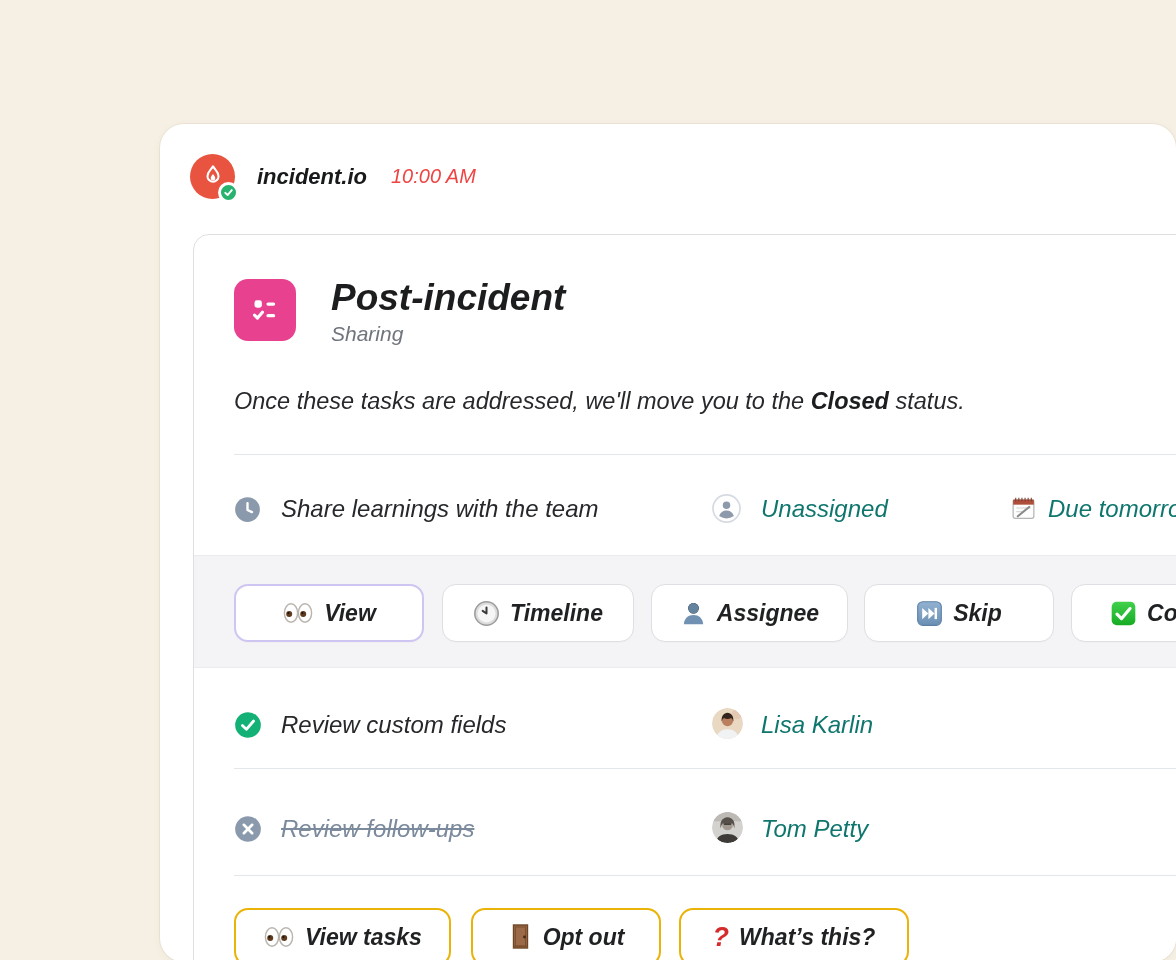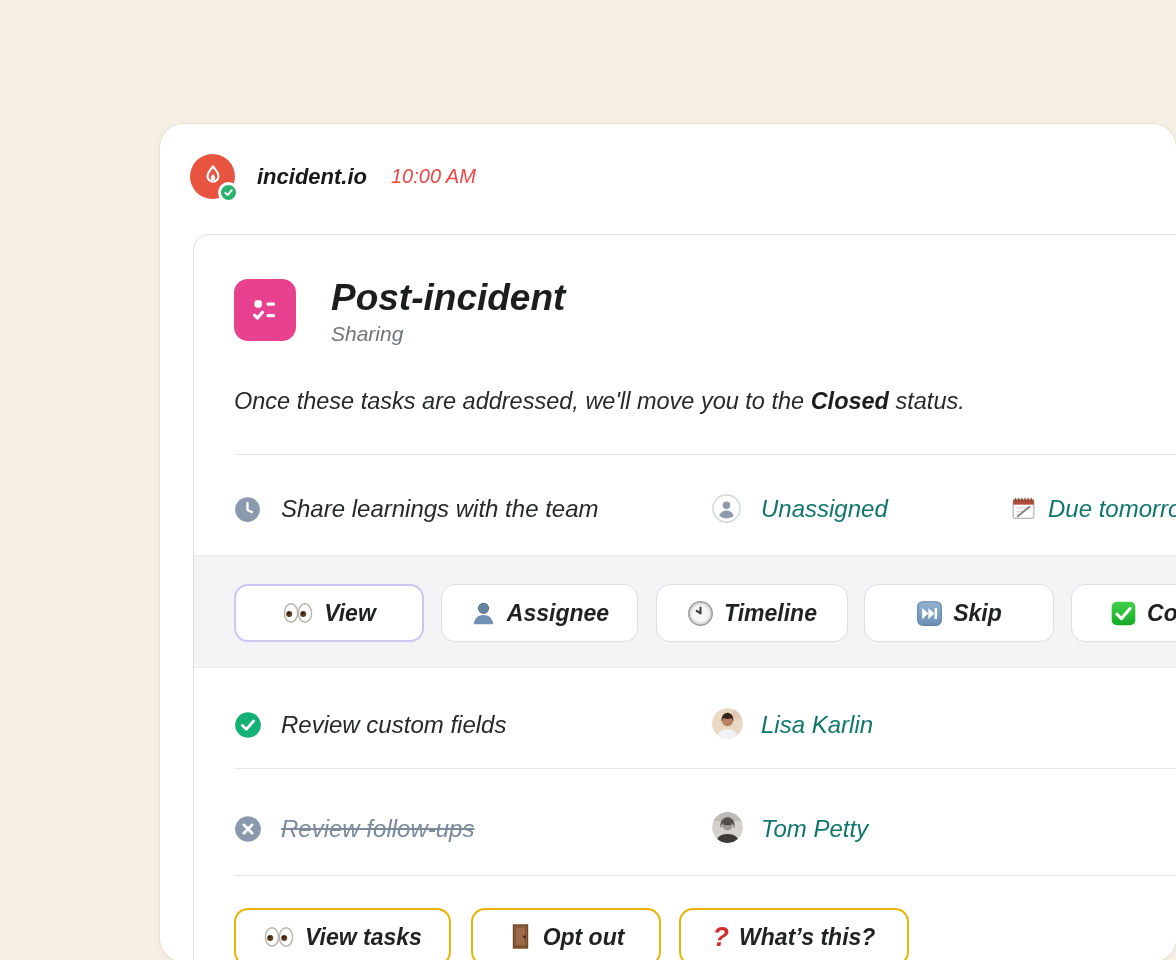--- a/index.html
+++ b/index.html
@@ -195,39 +195,39 @@
               <ellipse cx="9" cy="12" rx="6.6" ry="9.2" fill="#ffffff" stroke="#b9b4ae" stroke-width="1.4"></ellipse>
               <ellipse cx="23" cy="12" rx="6.6" ry="9.2" fill="#ffffff" stroke="#b9b4ae" stroke-width="1.4"></ellipse>
               <circle cx="7.2" cy="13" r="3" fill="#5d3a1e"></circle>
                 <circle cx="21.2" cy="13" r="3" fill="#5d3a1e"></circle>
               <circle cx="6.4" cy="12.1" r="1" fill="#1c1209"></circle>
                 <circle cx="20.4" cy="12.1" r="1" fill="#1c1209"></circle>
             </svg>
           </span>
           <span>View</span>
         </div>
+        <div class="btn" style="width:192px;margin-left:18px">
+          <span class="ic">
+            <svg width="27" height="27" viewBox="0 0 24 24">
+              <circle cx="12" cy="12" r="10.4" fill="#dcdcdc" stroke="#9d9d9d" stroke-width="1.4"></circle>
+              <circle cx="12" cy="12" r="8" fill="#f6f6f6"></circle>
+              <polyline points="8.6,9.6 12,12 12,6.6" fill="none" stroke="#3a3a3a" stroke-width="1.8" stroke-linecap="round" stroke-linejoin="round"></polyline>
+            </svg>
+          </span>
+          <span>Timeline</span>
+        </div>
         <div class="btn" style="width:197px;margin-left:17px">
           <span class="ic">
             <svg width="27" height="27" viewBox="0 0 24 24">
               <circle cx="12" cy="7.4" r="4.7" fill="#64коп87aa"></circle>
               <circle cx="12" cy="7.4" r="4.7" fill="#64839f"></circle>
               <path d="M3.4 21.5c.4-5.2 4-8.1 8.6-8.1s8.2 2.9 8.6 8.1z" fill="#7191b2"></path>
             </svg>
           </span>
           <span>Assignee</span>
-        </div>
-        <div class="btn" style="width:192px;margin-left:18px">
-          <span class="ic">
-            <svg width="27" height="27" viewBox="0 0 24 24">
-              <circle cx="12" cy="12" r="10.4" fill="#dcdcdc" stroke="#9d9d9d" stroke-width="1.4"></circle>
-              <circle cx="12" cy="12" r="8" fill="#f6f6f6"></circle>
-              <polyline points="8.6,9.6 12,12 12,6.6" fill="none" stroke="#3a3a3a" stroke-width="1.8" stroke-linecap="round" stroke-linejoin="round"></polyline>
-            </svg>
-          </span>
-          <span>Timeline</span>
         </div>
         <div class="btn" style="width:190px;margin-left:16px">
           <span class="ic">
             <svg width="27" height="27" viewBox="0 0 24 24">
               <defs>
                   <linearGradient id="skg" x1="0" y1="0" x2="0" y2="1">
                     <stop offset="0" stop-color="#93b2d1"></stop>
                     <stop offset="1" stop-color="#6b8fb4"></stop>
                   </linearGradient>
                 </defs>

